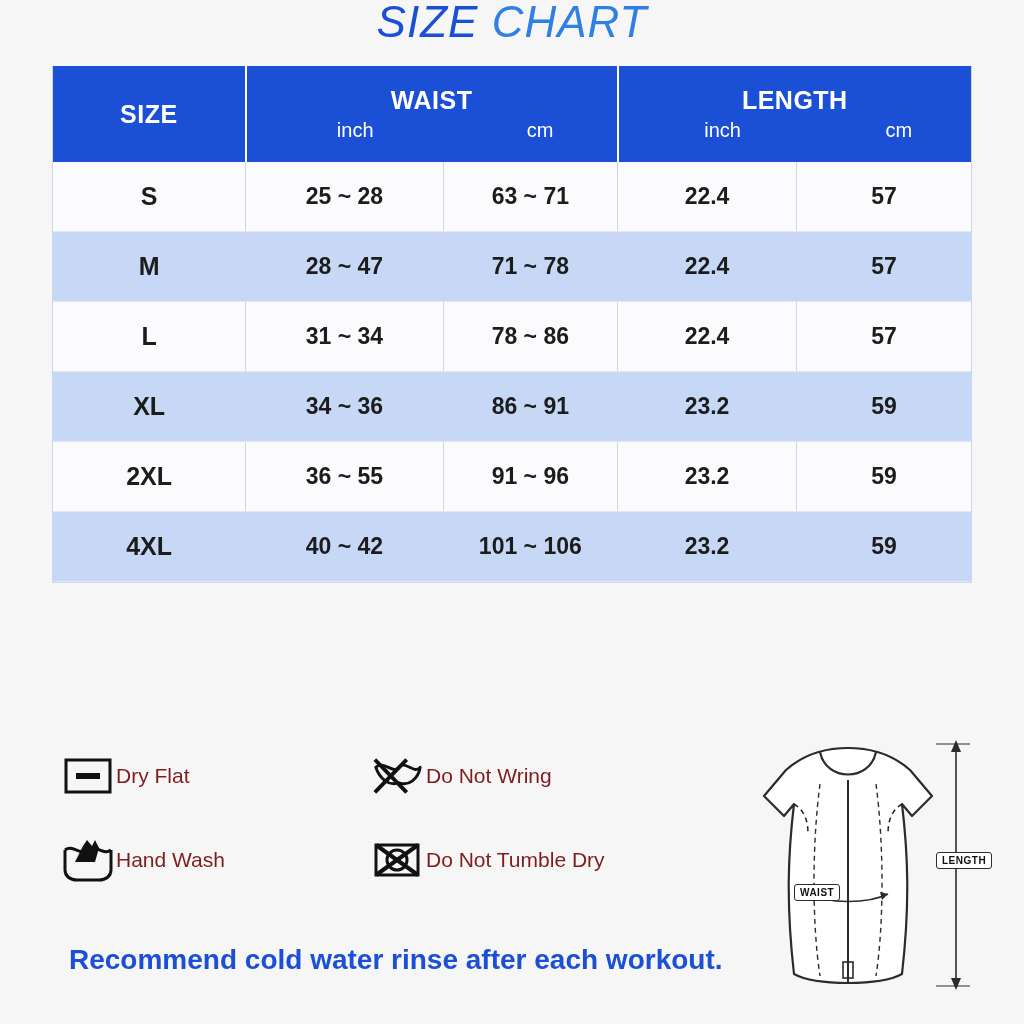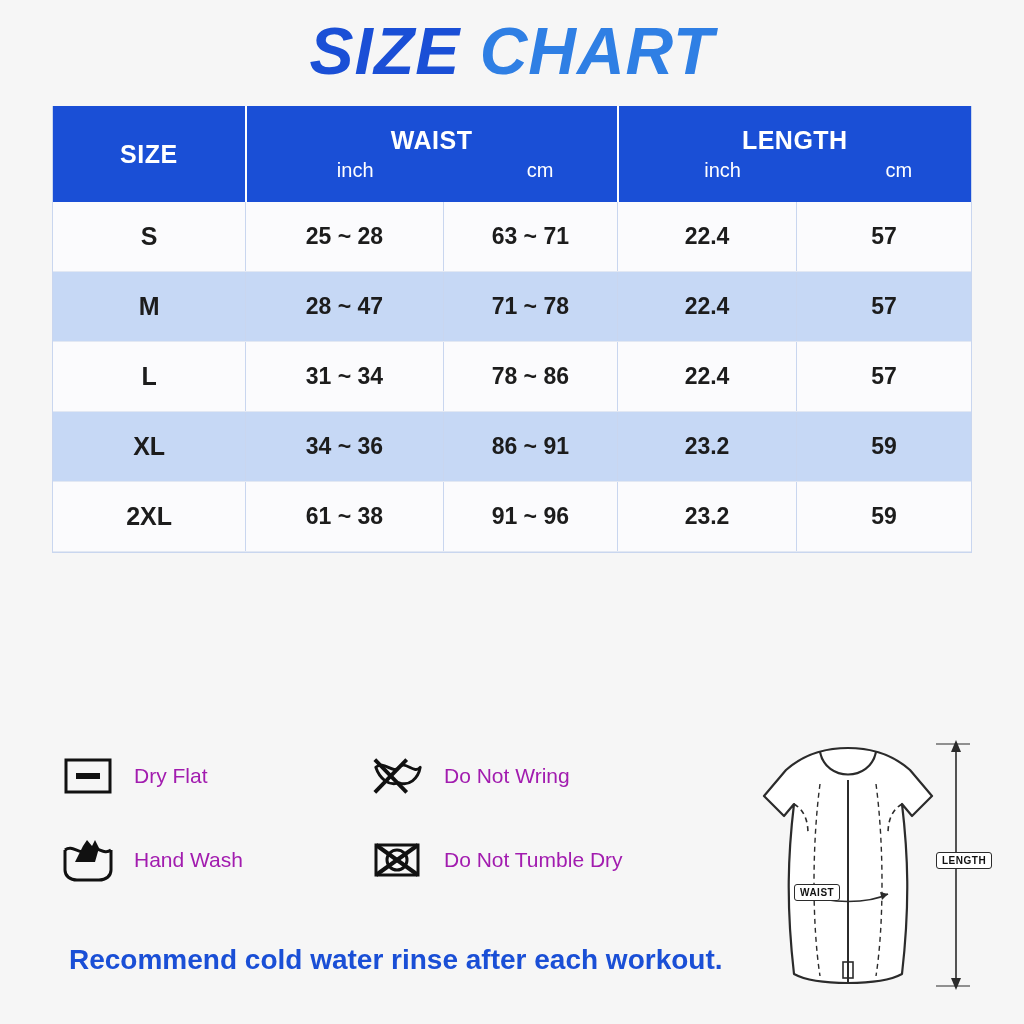--- a/index.html
+++ b/index.html
@@ -17,23 +17,22 @@
   .page {
     position: relative;
     width: 1024px;
     height: 1024px;
     background: #f6f6f6;
   }
 
   
   .title {
     text-align: center;
-    padding-top: 18px;
-    font-size: 66px;
-    font-weight: bold;
+    font-size: 44px;
+    font-weight: normal;
     font-style: italic;
     letter-spacing: 1px;
     color: #1a4fd6;
     line-height: 1;
   }
   .title .light {
     color: #2f7fe4;
   }
 
   
@@ -123,23 +122,22 @@
   }
   .care-item .ic {
     width: 56px;
     height: 56px;
     flex: 0 0 56px;
     display: flex;
     align-items: center;
     justify-content: center;
   }
   .care-item .lbl {
-    margin-left: 18px;
     font-size: 21px;
-    color: #a21caf;
+    color: #7f1d1d;
   }
 
   .footnote {
     position: absolute;
     left: 60px;
     top: 944px;
     font-size: 28px;
     font-weight: bold;
     color: #1a4fd6;
     margin-left: 9px;
@@ -233,22 +231,29 @@
         </tr>
         <tr>
           <td class="size-cell">XL</td>
           <td>34 ~ 36</td>
           <td>86 ~ 91</td>
           <td>23.2</td>
           <td>59</td>
         </tr>
         <tr>
           <td class="size-cell">2XL</td>
-          <td>61 ~ 38</td>
+          <td>36 ~ 55</td>
           <td>91 ~ 96</td>
+          <td>23.2</td>
+          <td>59</td>
+        </tr>
+        <tr>
+          <td class="size-cell">4XL</td>
+          <td>40 ~ 42</td>
+          <td>101 ~ 106</td>
           <td>23.2</td>
           <td>59</td>
         </tr>
       </tbody>
     </table>
   </div>
 
   <div class="care">
     <div class="care-row">
       <div class="care-item">

